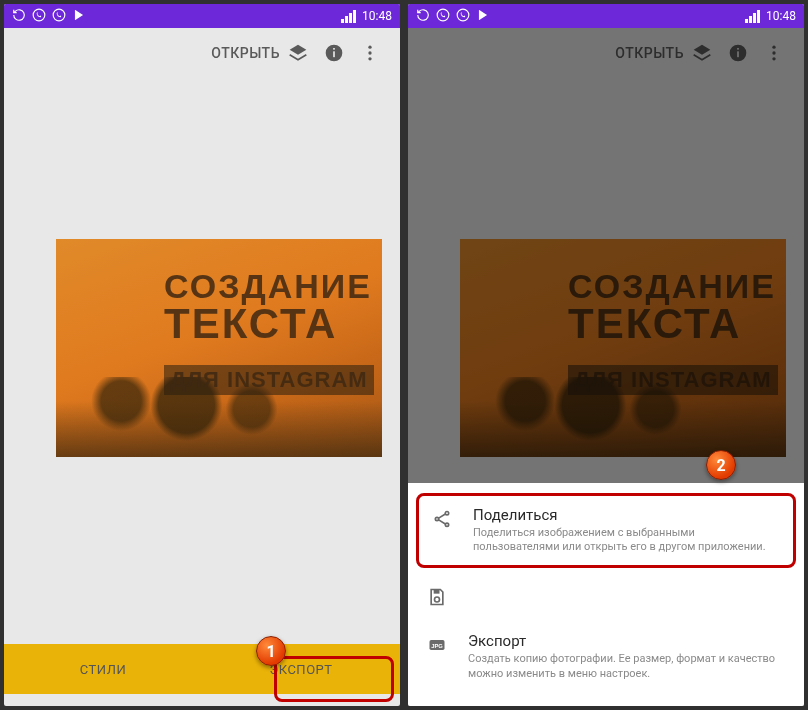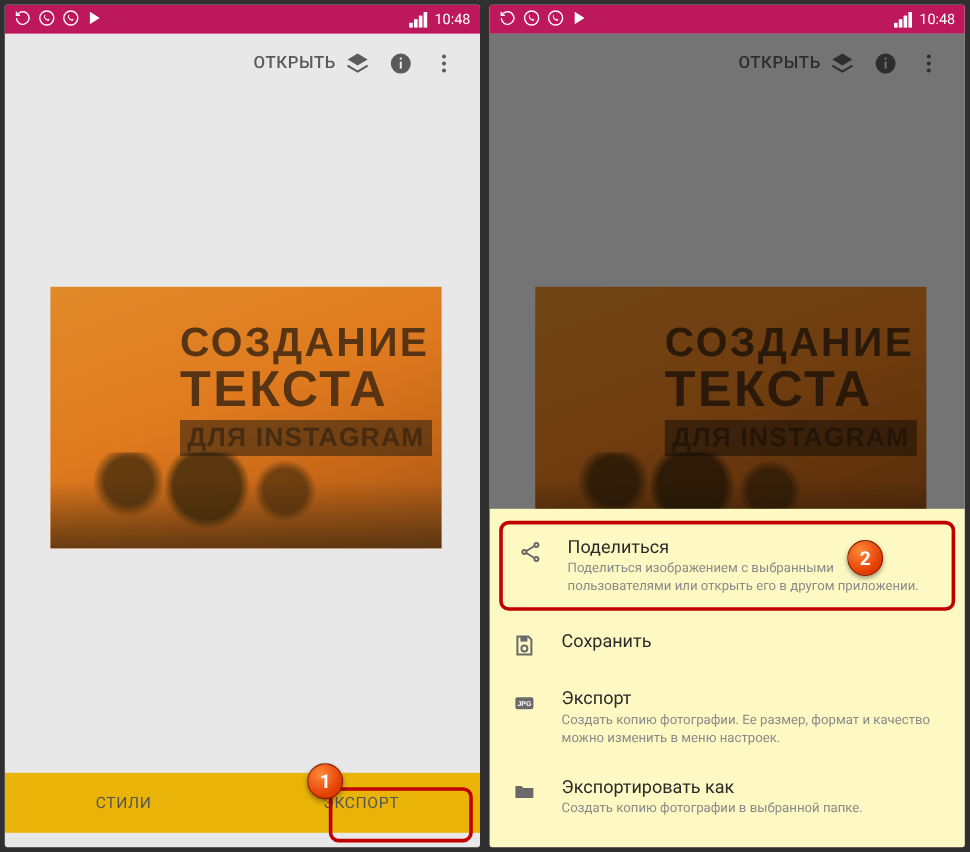--- a/index.html
+++ b/index.html
@@ -15,21 +15,21 @@
   .phone {
     width: 398px;
     height: 702px;
     background: #e8e8e8;
     position: relative;
     overflow: hidden;
     border-radius: 2px;
   }
   .status-bar {
     height: 24px;
-    background: #be185d;
+    background: #6d28d9;
     color: #fff;
     display: flex;
     align-items: center;
     padding: 0 8px;
     font-size: 12px;
     justify-content: space-between;
   }
   .status-left, .status-right { display: flex; align-items: center; gap: 6px; }
   .app-bar {
     height: 50px;
@@ -43,42 +43,42 @@
   }
   .app-bar .title { flex: 1; font-weight: 500; }
   .app-bar .action-icon {
     width: 36px; height: 36px;
     display: flex; align-items: center; justify-content: center;
     color: #5a5a5a;
   }
   .image-area {
     position: absolute;
     top: 235px;
-    left: 38px;
+    left: 52px;
     width: 326px;
     height: 218px;
     background: linear-gradient(160deg, #e08a2a 0%, #e07a1f 45%, #c86818 70%, #a35616 100%);
     overflow: hidden;
   }
   .img-txt {
     position: absolute;
     left: 108px;
     top: 28px;
     color: rgba(62,40,18,0.85);
     font-weight: 800;
   }
   .img-txt .l1 { font-size: 34px; letter-spacing: 2px; font-family: Arial Black, Arial, sans-serif; }
   .img-txt .l2 { font-size: 42px; letter-spacing: 2px; font-family: Arial Black, Arial, sans-serif; margin-top: -6px; }
   .img-txt .l3 {
     font-size: 22px; letter-spacing: 1px;
     font-family: Arial Black, Arial, sans-serif;
     background: rgba(40,30,15,0.55);
     padding: 2px 6px;
     display: inline-block;
-    margin-top: 2px;
+    margin-top: 17px;
     text-align: center;
   }
   .tree-sil {
     position: absolute;
     left: 0; right:0; bottom: 0; height: 80px;
     background:
       radial-gradient(circle at 20% 30%, rgba(50,35,10,0.7) 0 20px, transparent 30px),
       radial-gradient(circle at 40% 35%, rgba(50,35,10,0.75) 0 28px, transparent 36px),
       radial-gradient(circle at 60% 40%, rgba(50,35,10,0.6) 0 18px, transparent 26px),
       linear-gradient(to top, rgba(60,40,15,0.7), transparent 70%);
@@ -120,21 +120,21 @@
   }
   
   .dim-overlay {
     position: absolute;
     top: 24px; left: 0; right: 0; bottom: 0;
     background: rgba(0,0,0,0.5);
   }
   .bottom-sheet {
     position: absolute;
     left: 0; right: 0; bottom: 0;
-    background: #fef9c3;
+    background: #ffffff;
     padding: 6px 0 12px 0;
   }
   .sheet-item {
     display: flex;
     align-items: flex-start;
     padding: 12px 18px;
     gap: 20px;
   }
   .sheet-item .icon-slot {
     width: 22px; height: 22px;
@@ -314,44 +314,32 @@
 
     <div class="sheet-item">
       <div class="icon-slot">
         <svg width="20" height="20" viewBox="0 0 24 24" fill="#6a6a6a">
             <path d="M5 3h11l3 3v15H5z" fill="none" stroke="#6a6a6a" stroke-width="2"></path>
             <rect x="8" y="3" width="7" height="5" fill="#6a6a6a"></rect>
             <circle cx="12" cy="15" r="3" fill="none" stroke="#6a6a6a" stroke-width="2"></circle>
           </svg>
       </div>
       <div class="text-slot">
-        <div class="item-title">Сохранить</div>
       </div>
     </div>
 
     <div class="sheet-item">
       <div class="icon-slot">
         <svg width="20" height="20" viewBox="0 0 24 24">
             <rect x="3" y="6" width="18" height="12" rx="2" fill="#6a6a6a"></rect>
             <text x="12" y="15" font-size="7" fill="#fff" text-anchor="middle" font-family="Arial" font-weight="700">JPG</text>
           </svg>
       </div>
       <div class="text-slot">
         <div class="item-title">Экспорт</div>
         <div class="item-desc">Создать копию фотографии. Ее размер, формат и качество можно изменить в меню настроек.</div>
       </div>
     </div>
 
-    <div class="sheet-item">
-      <div class="icon-slot">
-        <svg width="20" height="20" viewBox="0 0 24 24" fill="#6a6a6a">
-            <path d="M3 6h6l2 2h10v10H3z"></path>
-          </svg>
-      </div>
-      <div class="text-slot">
-        <div class="item-title">Экспортировать как</div>
-        <div class="item-desc">Создать копию фотографии в выбранной папке.</div>
-      </div>
-    </div>
   </div>
 
   <div class="callout" style="left:298px; top:446px;">2</div>
 </div>
 
 </body></html>

